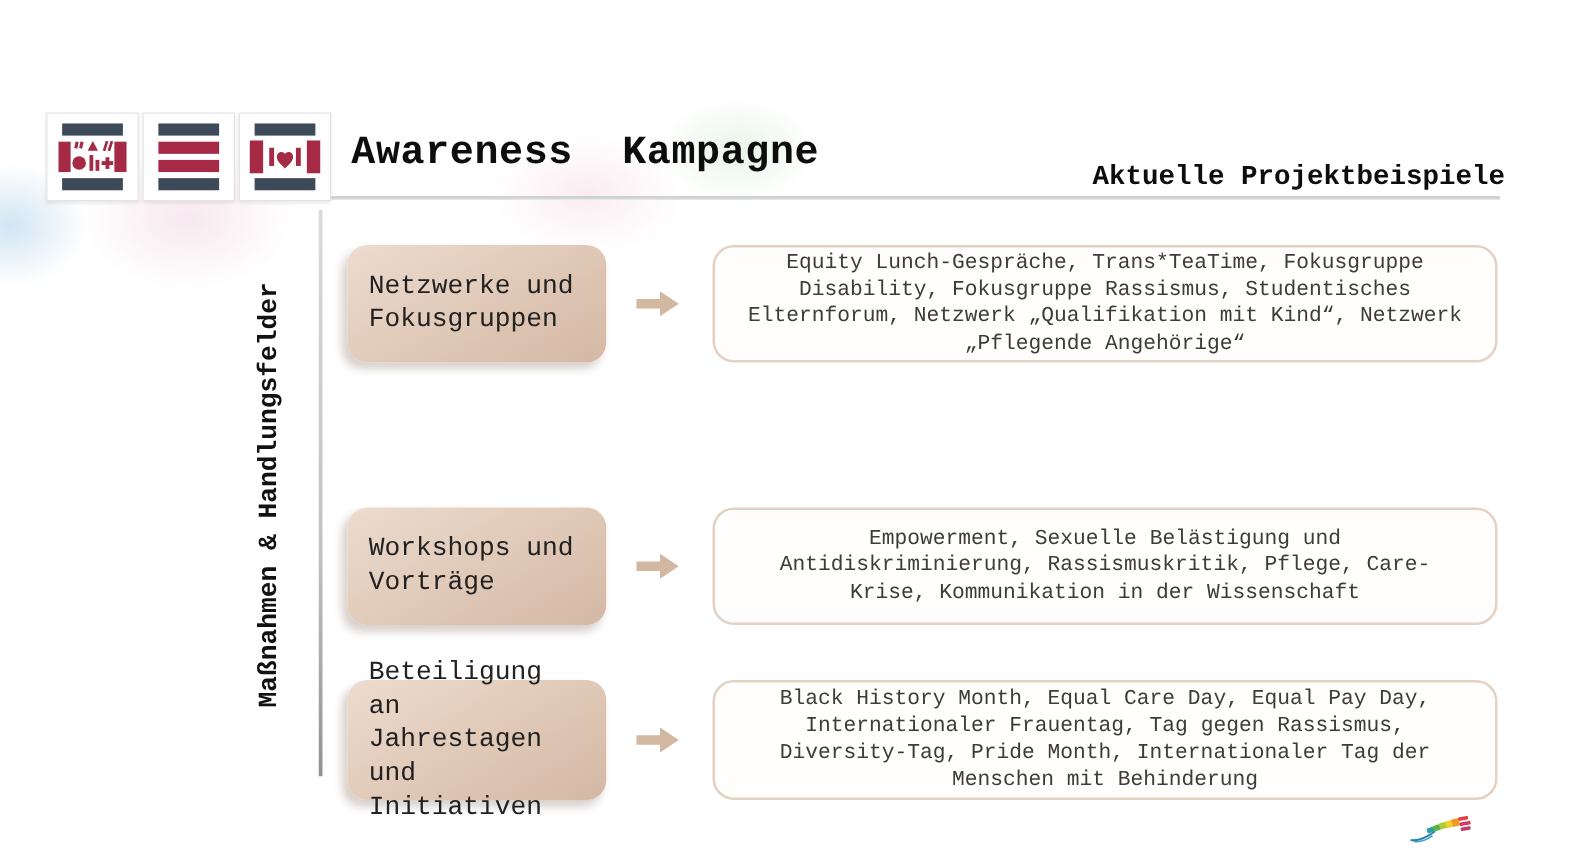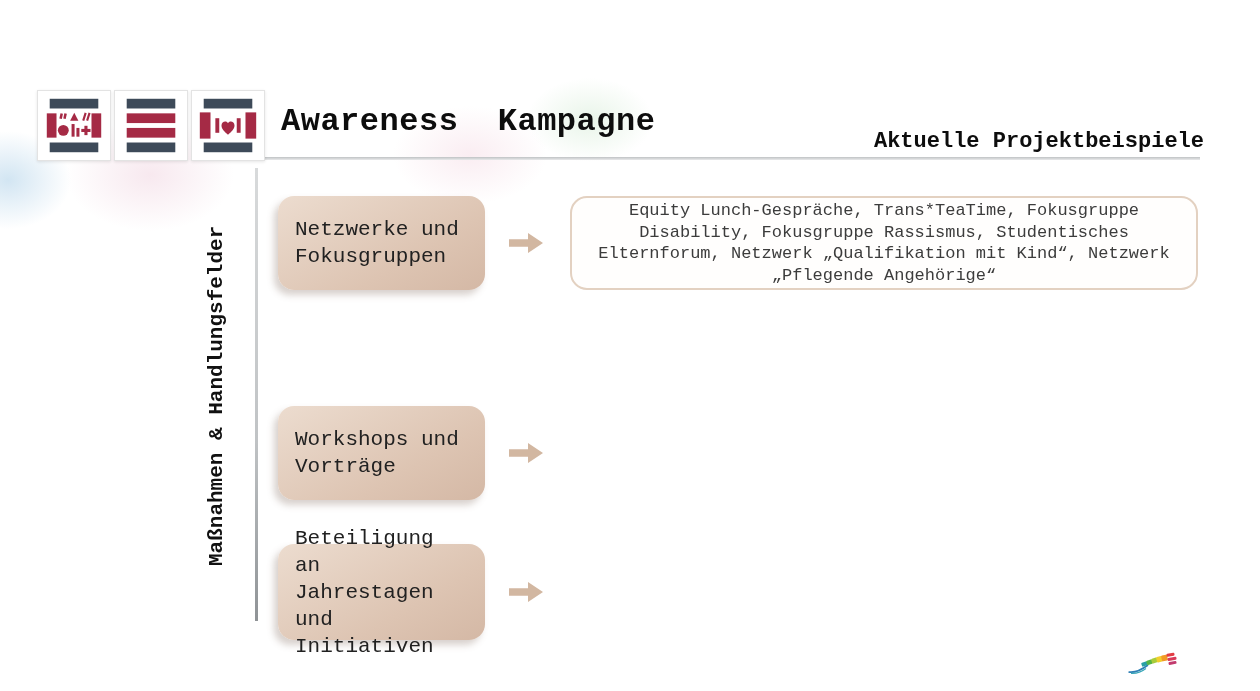--- a/index.html
+++ b/index.html
@@ -142,30 +142,36 @@
 
   <div class="row row-2">
     <div class="category-box">
       <span>Workshops und Vorträge</span>
     </div>
     <div class="arrow">
       <svg viewBox="0 0 34 22" aria-hidden="true">
         <path d="M0,7.2 L19,7.2 L19,1 L34,11 L19,21 L19,14.8 L0,14.8 Z" fill="#d2b7a1"></path>
       </svg>
     </div>
+    <div class="examples-box">
+      <span>Empowerment, Sexuelle Belästigung und Antidiskriminierung, Rassismuskritik, Pflege, Care-Krise, Kommunikation in der Wissenschaft</span>
+    </div>
   </div>
 
   <div class="row row-3">
     <div class="category-box">
       <span>Beteiligung an Jahrestagen und Initiativen</span>
     </div>
     <div class="arrow">
       <svg viewBox="0 0 34 22" aria-hidden="true">
         <path d="M0,7.2 L19,7.2 L19,1 L34,11 L19,21 L19,14.8 L0,14.8 Z" fill="#d2b7a1"></path>
       </svg>
+    </div>
+    <div class="examples-box">
+      <span>Black History Month, Equal Care Day, Equal Pay Day, Internationaler Frauentag, Tag gegen Rassismus, Diversity-Tag, Pride Month, Internationaler Tag der Menschen mit Behinderung</span>
     </div>
   </div>
 
   <div class="swoosh">
     <svg viewBox="0 0 58 32" aria-hidden="true">
       <path d="M1.5,27 C7,28 13,26 21,20" fill="none" stroke="#2f7fb5" stroke-width="1.7"></path>
       <path d="M4,28.3 C9,28.8 14,27.2 19,23.5" fill="none" stroke="#39a7b8" stroke-width="1.2"></path>
       <rect x="14.5" y="17" width="6" height="4" rx="1" fill="#2aa0a5" transform="rotate(-20 17.5 19)"></rect>
       <rect x="19.5" y="15" width="6" height="4.5" rx="1" fill="#57b544" transform="rotate(-18 22.5 17.2)"></rect>
       <rect x="24.5" y="13" width="6" height="5" rx="1" fill="#a8cc3a" transform="rotate(-16 27.5 15.5)"></rect>

